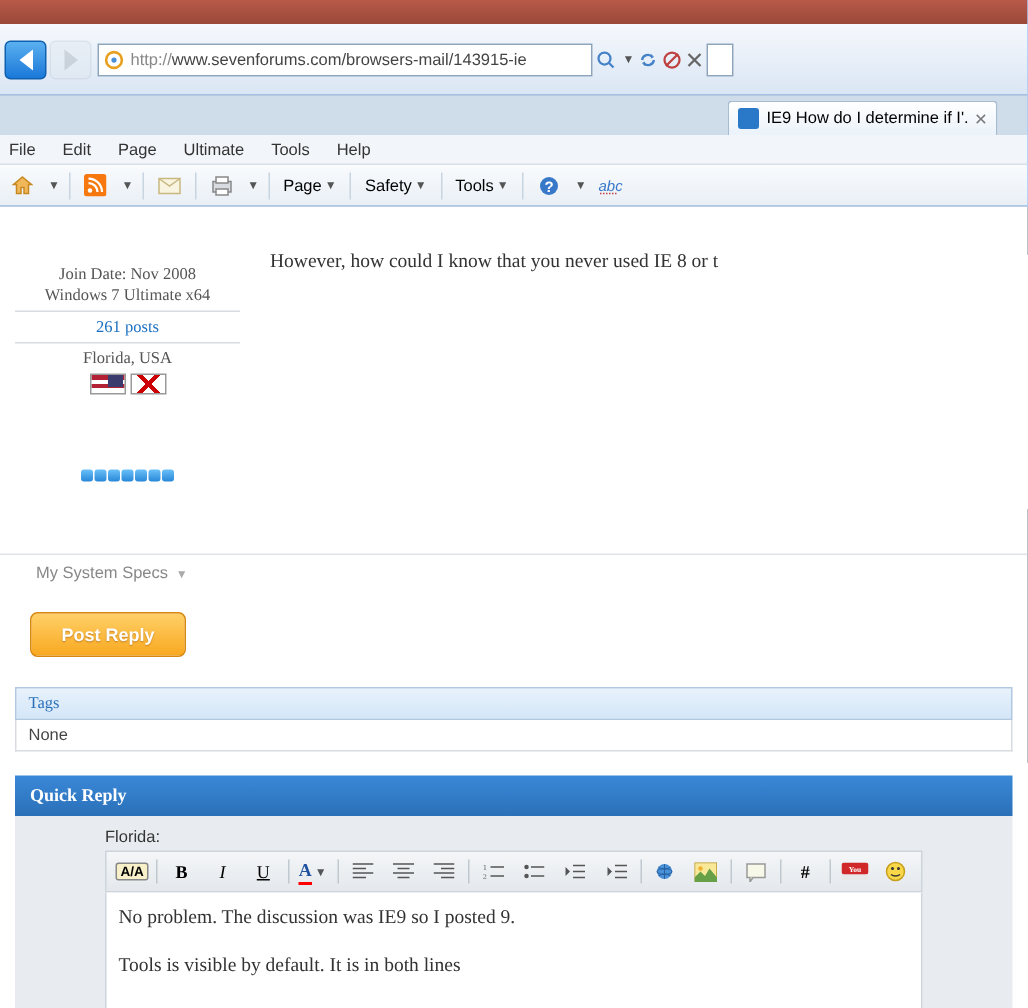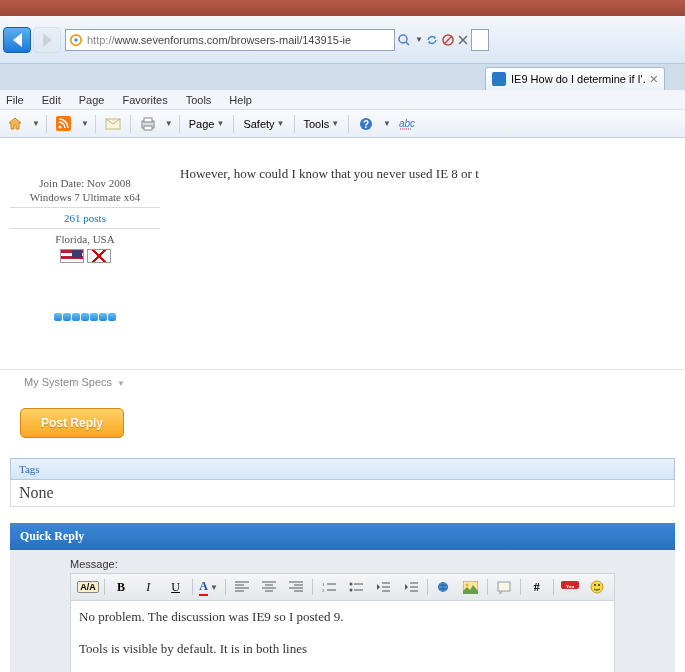--- a/index.html
+++ b/index.html
@@ -50,21 +50,21 @@
 .rep span { width: 8px; height: 8px; background: linear-gradient(#6ac0f8, #2888d8); border-radius: 2px; }
 
 .postbody { margin-left: 180px; padding: 10px 0; font-family: Verdana; font-size: 13px; color: #333; }
 .specs { clear: both; padding: 6px 24px; font-size: 11px; color: #888; border-top: 1px solid #e0e4e8; }
 .specs .drp { color: #aaa; }
 
 .replybtn { margin: 8px 10px; display: inline-block; padding: 7px 20px; background: linear-gradient(#ffd068, #f8a820); border: 1px solid #d88810; border-radius: 5px; color: white; font-weight: bold; font-size: 12px; text-shadow: 0 1px 1px rgba(140,70,0,0.5); }
 
 .sectionbox { margin: 6px 10px 0 10px; }
 .sec-h { background: linear-gradient(#e8f2fc, #d4e6f8); border: 1px solid #b0c8e0; padding: 4px 8px; color: #2a70b8; font-size: 11px; font-family: Verdana; }
-.sec-b { border: 1px solid #d8dce0; border-top: none; padding: 4px 8px; background: white; font-size: 16px; color: #444; font-family: Liberation Serif, serif; }
+.sec-b { border: 1px solid #d8dce0; border-top: none; padding: 4px 8px; background: white; font-size: 11px; color: #444; font-family: Liberation Sans, sans-serif; }
 
 .qr { margin: 16px 10px 0 10px; }
 .qr-h { background: linear-gradient(#3a88d8, #2a70b8); color: white; font-weight: bold; padding: 6px 10px; font-size: 12px; font-family: Verdana; }
 .qr-inner { background: #e8ecf0; padding: 8px 60px; }
 .qr-lbl { font-size: 11px; margin-bottom: 3px; color: #333; }
 .editor-tb { background: linear-gradient(#f4f6f8, #e4e8ec); border: 1px solid #cdd4db; padding: 3px 4px; display: flex; align-items: center; gap: 1px; }
 .ed-btn { width: 34px; height: 20px; display: flex; align-items: center; justify-content: center; font-size: 12px; font-family: 'Times New Roman', serif; }
 .ed-sep { width: 1px; height: 16px; background: #c0c8d0; margin: 0 2px; }
 .ed-sw { border: 1px solid #888; border-radius: 2px; padding: 0 2px; background: #f8f0c8; font-family: Arial; font-size: 9px; font-weight: bold; }
 .editor-ta { width: 100%; height: 110px; border: 1px solid #cdd4db; border-top: none; padding: 8px; font-family: Verdana; font-size: 13px; color: #333; resize: none; outline: none; }
@@ -115,21 +115,21 @@
     <div class="tab-fav"></div>
     <span class="tab-txt">IE9 How do I determine if I'...</span>
     <span class="tab-x">×</span>
   </div>
 </div>
 
 <div class="menubar">
   <span>File</span>
   <span>Edit</span>
   <span>Page</span>
-  <span>Favorites</span>
+  <span>Ultimate</span>
   <span>Tools</span>
   <span>Help</span>
 </div>
 
 <div class="cmdbar">
   <div class="cmd-i">
       <svg width="16" height="16">
         <path d="M8 2l6 5h-2v6h-3v-4h-2v4h-3v-6h-2z" fill="#f0b858" stroke="#c88820"></path>
       </svg>
     </div>
@@ -230,21 +230,21 @@
     </div>
 
     <div class="sectionbox">
       <div class="sec-h">Tags</div>
       <div class="sec-b">None</div>
     </div>
 
     <div class="qr">
       <div class="qr-h">Quick Reply</div>
       <div class="qr-inner">
-        <div class="qr-lbl">Message:</div>
+        <div class="qr-lbl">Florida:</div>
         <div class="editor-tb">
           <div class="ed-btn">
               <span class="ed-sw">A/A</span>
             </div>
           <div class="ed-sep"></div>
           <div class="ed-btn" style="font-weight:bold">B</div>
           <div class="ed-btn" style="font-style:italic">I</div>
           <div class="ed-btn" style="text-decoration:underline">U</div>
           <div class="ed-sep"></div>
           <div class="ed-btn">

